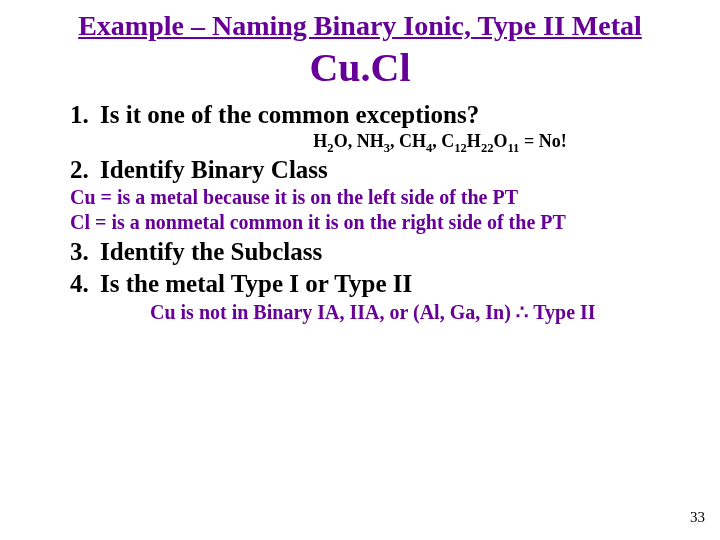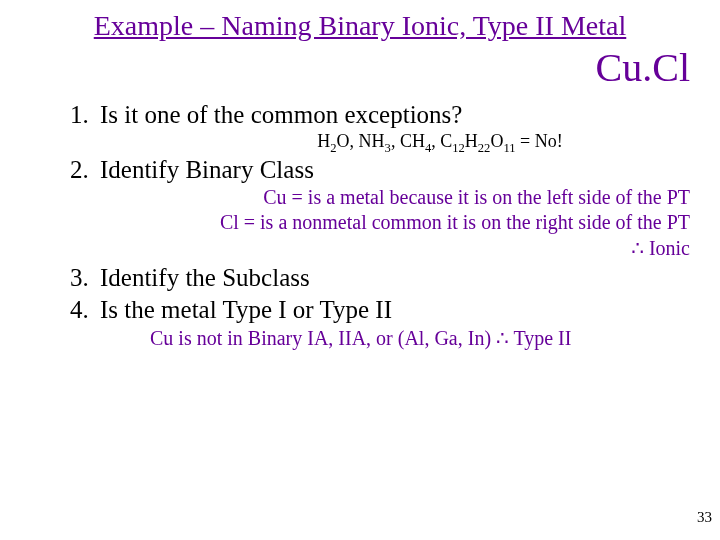--- a/index.html
+++ b/index.html
@@ -7,32 +7,33 @@
     padding: 0;
     width: 720px;
     height: 540px;
     font-family: "Times New Roman", Times, serif;
     background: #ffffff;
     position: relative;
     overflow: hidden;
   }
   .slide {
     padding: 10px 30px 0 30px;
+    font-weight: bold;
   }
   .title {
     color: #660099;
     font-size: 28px;
     text-align: center;
     margin-bottom: 0;
     text-decoration: underline;
   }
   .compound {
     color: #660099;
     font-size: 40px;
-    text-align: right;
+    text-align: center;
     margin-top: 2px;
     margin-bottom: 10px;
   }
   .list {
     margin: 0;
     padding-left: 40px;
   }
   .list-item {
     display: flex;
     align-items: flex-start;
@@ -49,41 +50,41 @@
   }
   .exceptions {
     font-size: 18px;
     text-align: center;
     margin-left: 120px;
     margin-top: 2px;
   }
   .detail {
     color: #660099;
     font-size: 20px;
-    text-align: right;
+    text-align: left;
     margin-top: 2px;
   }
   .detail-left {
     color: #660099;
     font-size: 20px;
     margin-left: 80px;
     margin-top: 2px;
   }
   sub {
     font-size: 0.7em;
     vertical-align: sub;
     line-height: 0;
   }
   .therefore {
     font-family: serif;
   }
   .page-num {
     position: absolute;
     bottom: 14px;
-    right: 8px;
+    right: 15px;
     font-size: 15px;
     color: #000;
   }
 </style>
 </head>
 <body>
 
 <div class="slide">
   <div class="title">Example – Naming Binary Ionic, Type II Metal</div>
   <div class="compound">Cu.Cl</div>
@@ -97,21 +98,20 @@
     <div class="exceptions">
       <span>H</span><sub>2</sub><span>O, NH</span><sub>3</sub><span>, CH</span><sub>4</sub><span>, C</span><sub>12</sub><span>H</span><sub>22</sub><span>O</span><sub>11</sub><span> = No!</span>
     </div>
 
     <div class="list-item">
       <span class="num">2.</span>
       <span class="item-text">Identify Binary Class</span>
     </div>
     <div class="detail">Cu = is a metal because it is on the left side of the PT</div>
     <div class="detail">Cl = is a nonmetal common it is on the right side of the PT</div>
-    <div class="detail therefore">∴ Ionic</div>
 
     <div class="list-item">
       <span class="num">3.</span>
       <span class="item-text">Identify the Subclass</span>
     </div>
 
     <div class="list-item">
       <span class="num">4.</span>
       <span class="item-text">Is the metal Type I or Type II</span>
     </div>

